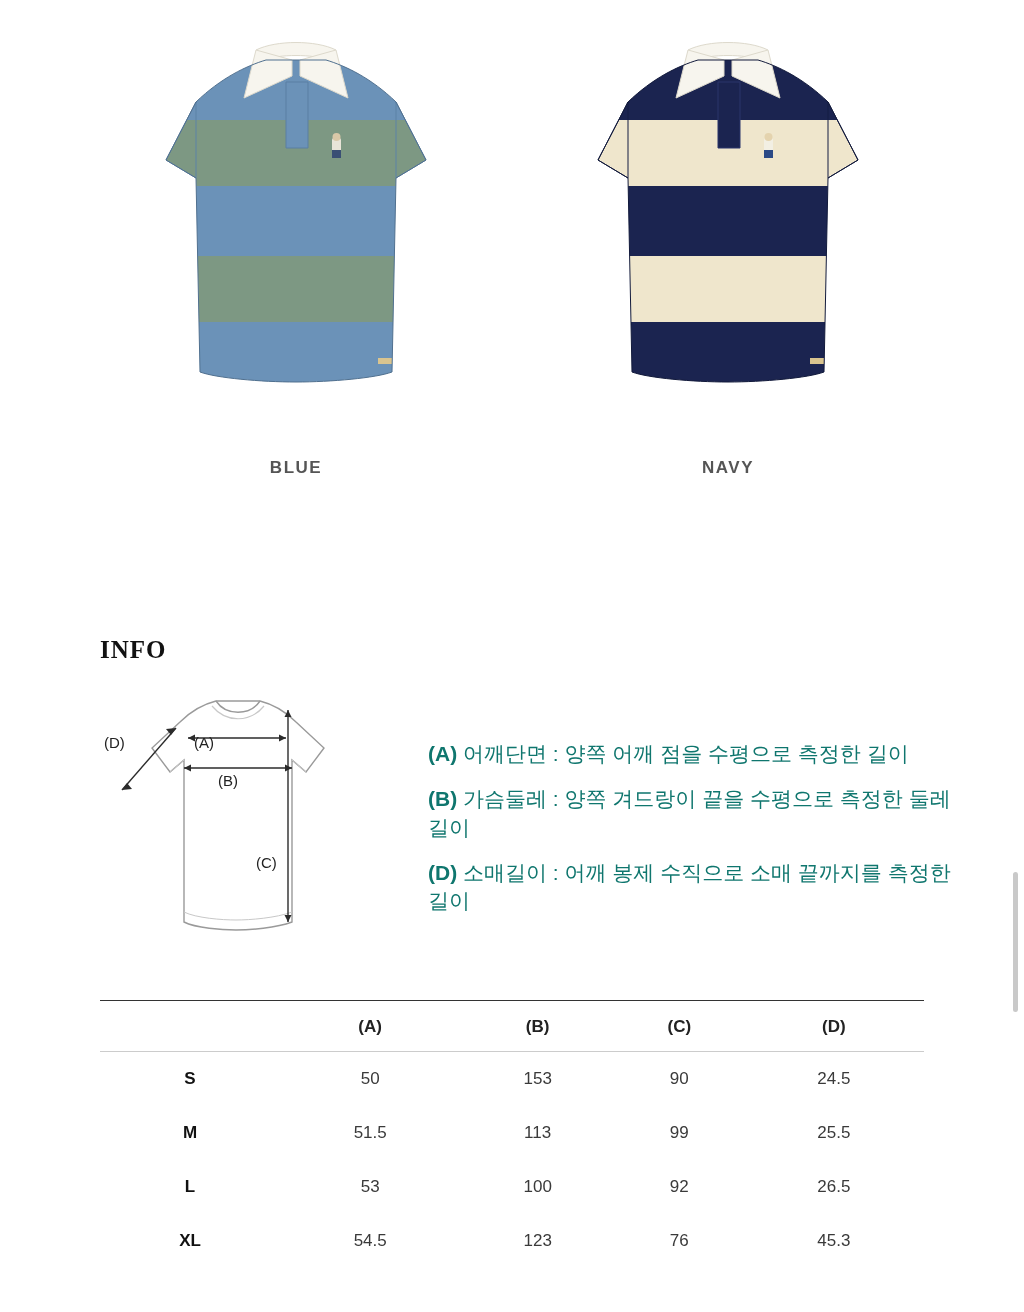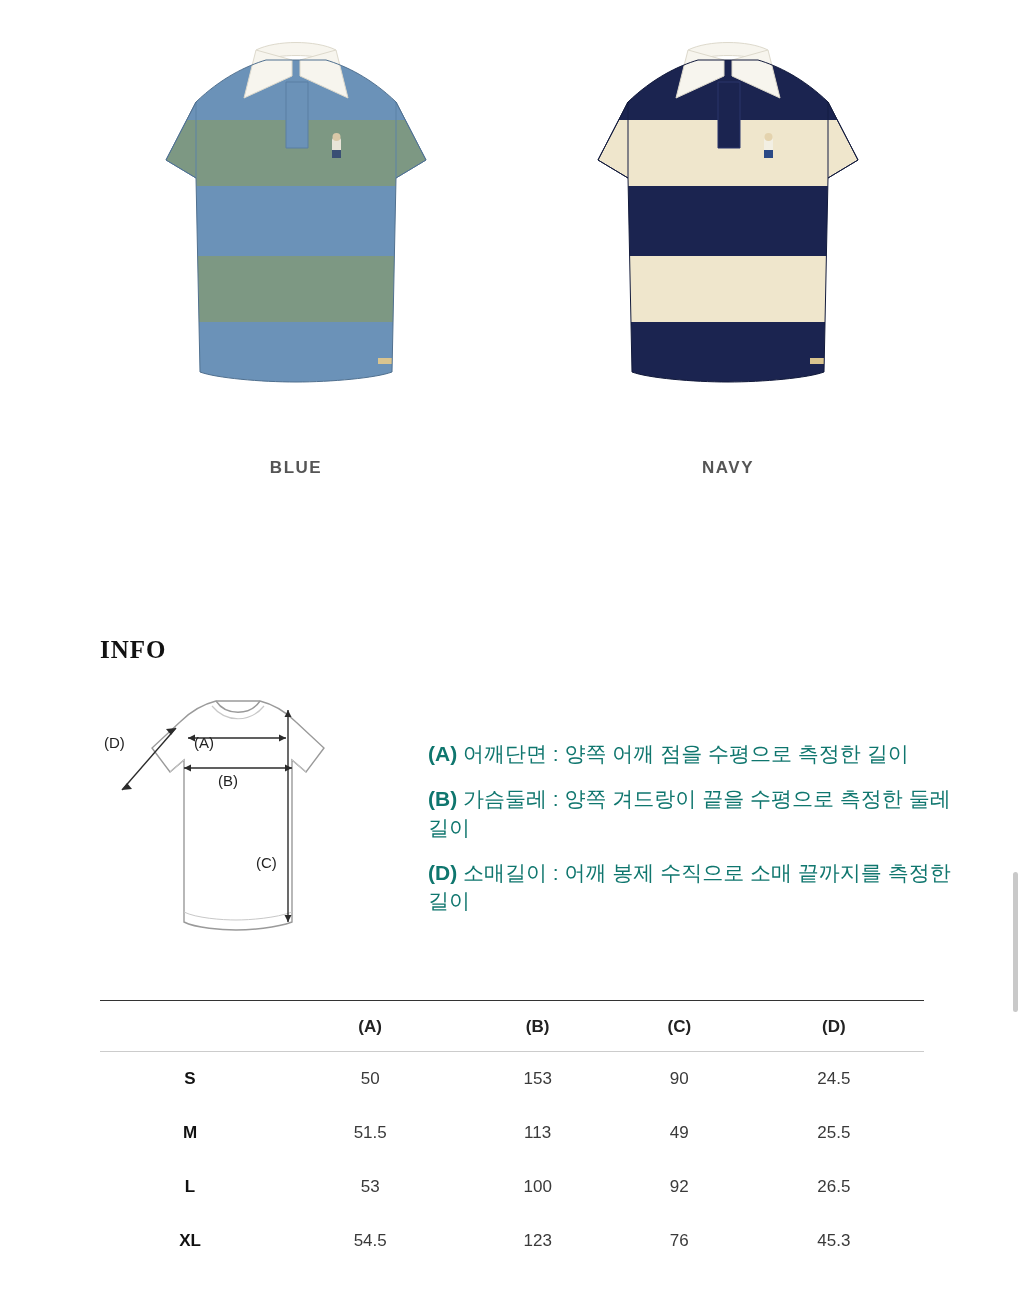--- a/index.html
+++ b/index.html
@@ -298,21 +298,21 @@
       <td class="row-head">S</td>
       <td>50</td>
       <td>153</td>
       <td>90</td>
       <td>24.5</td>
     </tr>
     <tr>
       <td class="row-head">M</td>
       <td>51.5</td>
       <td>113</td>
-      <td>49</td>
+      <td>99</td>
       <td>25.5</td>
     </tr>
     <tr>
       <td class="row-head">L</td>
       <td>53</td>
       <td>100</td>
       <td>92</td>
       <td>26.5</td>
     </tr>
     <tr>

